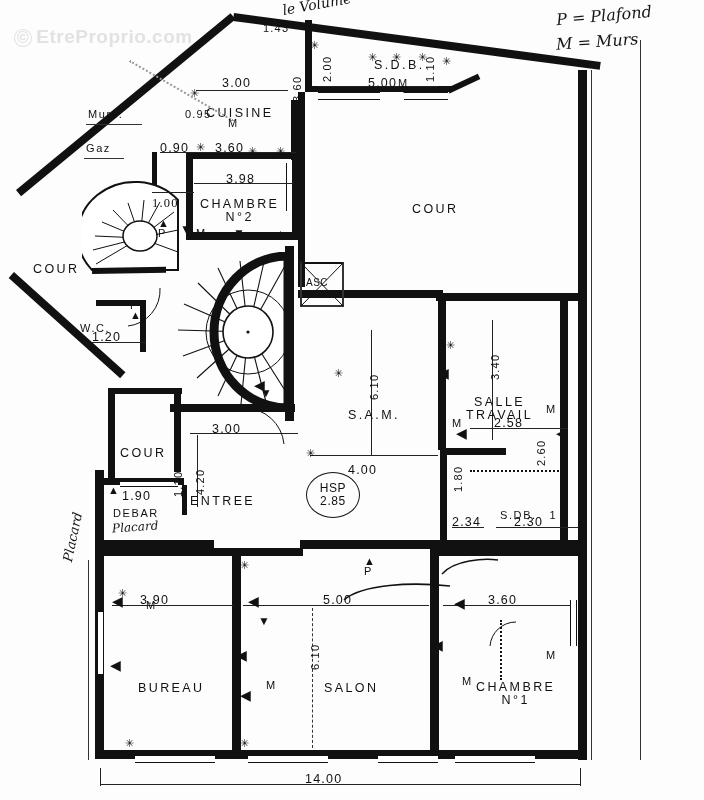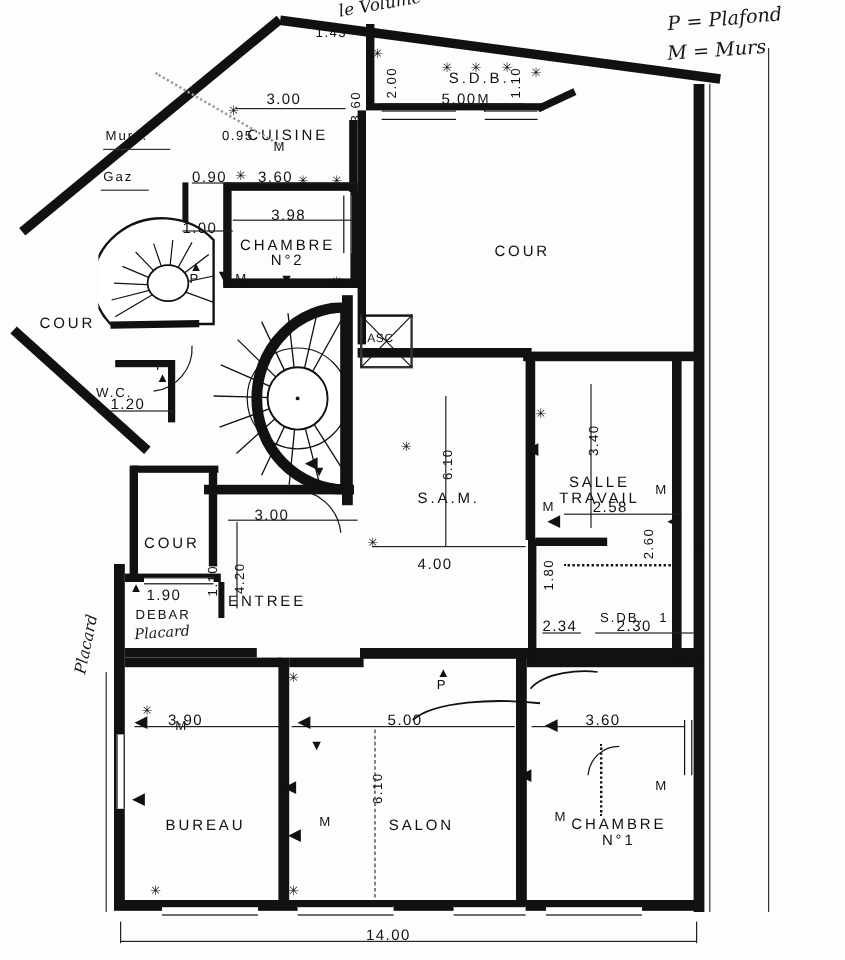--- a/index.html
+++ b/index.html
@@ -63,20 +63,23 @@
   .win{position:absolute;background:#fff;border-top:1.5px solid #111;border-bottom:1.5px solid #111;}
   .win.v{border-top:none;border-bottom:none;border-left:1.5px solid #111;border-right:1.5px solid #111;}
   .marker{position:absolute;color:#111;font-size:11px;line-height:10px;}
   .scribble{position:absolute;}
 </style>
 </head>
 <body>
 
 <div id="page">
 
+  <div id="watermark">
+    <span class="c">©</span><span>EtreProprio.com</span>
+  </div>
 
   <div class="wall" style="left:16px;top:190px;width:278px;height:8px;transform-origin:0 0;transform:rotate(-39.5deg);"></div>
 
   <div class="wall" style="left:14px;top:272px;width:150px;height:8px;transform-origin:0 0;transform:rotate(42deg);"></div>
 
   <div class="wall" style="left:234px;top:13px;width:370px;height:8px;transform-origin:0 0;transform:rotate(7.6deg);"></div>
 
   <div class="wall" style="left:578px;top:70px;width:9px;height:690px;"></div>
   <div class="hair" style="left:591px;top:70px;width:1px;height:690px;"></div>
   <div class="hair" style="left:640px;top:40px;width:1px;height:720px;"></div>
@@ -202,21 +205,21 @@
   <div class="dimline" style="left:318px;top:86px;width:120px;"></div>
   <div class="dim" style="left:368px;top:76px;">5.00</div>
   <div class="dim v" style="left:424px;top:82px;font-size:11px;">1.10</div>
 
   <div class="dimline" style="left:160px;top:152px;width:136px;"></div>
   <div class="dim" style="left:160px;top:141px;">0.90</div>
   <div class="dim" style="left:215px;top:141px;">3.60</div>
   <div class="dimline" style="left:194px;top:183px;width:100px;"></div>
   <div class="dim" style="left:226px;top:172px;">3.98</div>
   <div class="dimline" style="left:152px;top:192px;width:42px;"></div>
-  <div class="dim" style="left:152px;top:183px;">1.00</div>
+  <div class="dim" style="left:152px;top:196px;font-family:Liberation Serif, serif;">1.00</div>
 
   <div class="dimline" style="left:92px;top:342px;width:54px;"></div>
   <div class="dim" style="left:92px;top:330px;">1.20</div>
 
   <div class="dimline v" style="left:371px;top:330px;width:1px;height:125px;"></div>
   <div class="dim v" style="left:368px;top:400px;font-size:11px;">6.10</div>
   <div class="dimline" style="left:310px;top:455px;width:128px;"></div>
   <div class="dim" style="left:348px;top:463px;">4.00</div>
 
   <div class="dimline v" style="left:492px;top:320px;width:1px;height:120px;"></div>
@@ -276,20 +279,24 @@
     <span>S.DB.</span>
     <span style="margin-left:8px;">1</span>
   </div>
   <div class="room-label" style="left:138px;top:681px;">BUREAU</div>
   <div class="room-label" style="left:324px;top:681px;">SALON</div>
   <div class="room-label two" style="left:476px;top:681px;">
     <span>CHAMBRE</span><br>
     <span>N°1</span>
   </div>
 
+  <div id="hsp" style="left:306px;top:472px;">
+    <span>HSP</span>
+    <span>2.85</span>
+  </div>
 
   <div class="hand" style="left:556px;top:6px;font-size:16px;transform:rotate(-5deg);">P = Plafond</div>
   <div class="hand" style="left:556px;top:32px;font-size:16px;transform:rotate(-4deg);">M = Murs</div>
   <div class="hand" style="left:282px;top:-4px;font-size:14px;transform:rotate(-10deg);">le Volume</div>
   <div class="hand" style="left:60px;top:560px;font-size:13px;transform-origin:0 0;transform:rotate(-78deg);">Placard</div>
   <div class="hand" style="left:112px;top:520px;font-size:12px;transform:rotate(-4deg);">Placard</div>
 
   <div class="room-label small" style="left:88px;top:108px;letter-spacing:1.6px;">Murs.</div>
   <div class="hair" style="left:86px;top:124px;width:56px;height:1px;"></div>
   <div class="room-label small" style="left:86px;top:142px;letter-spacing:1.6px;">Gaz</div>

